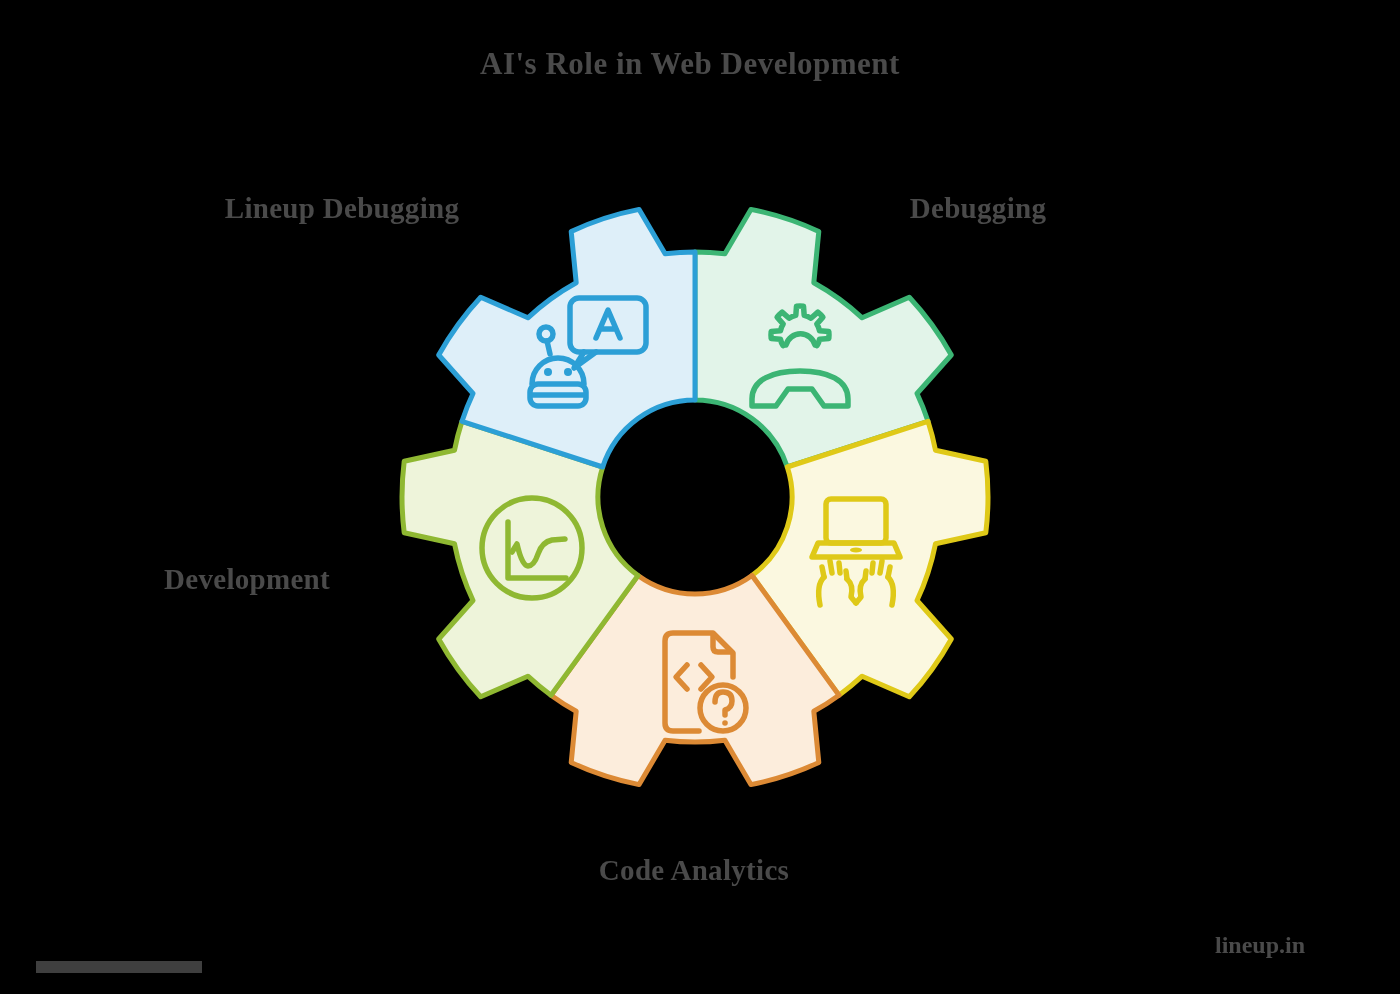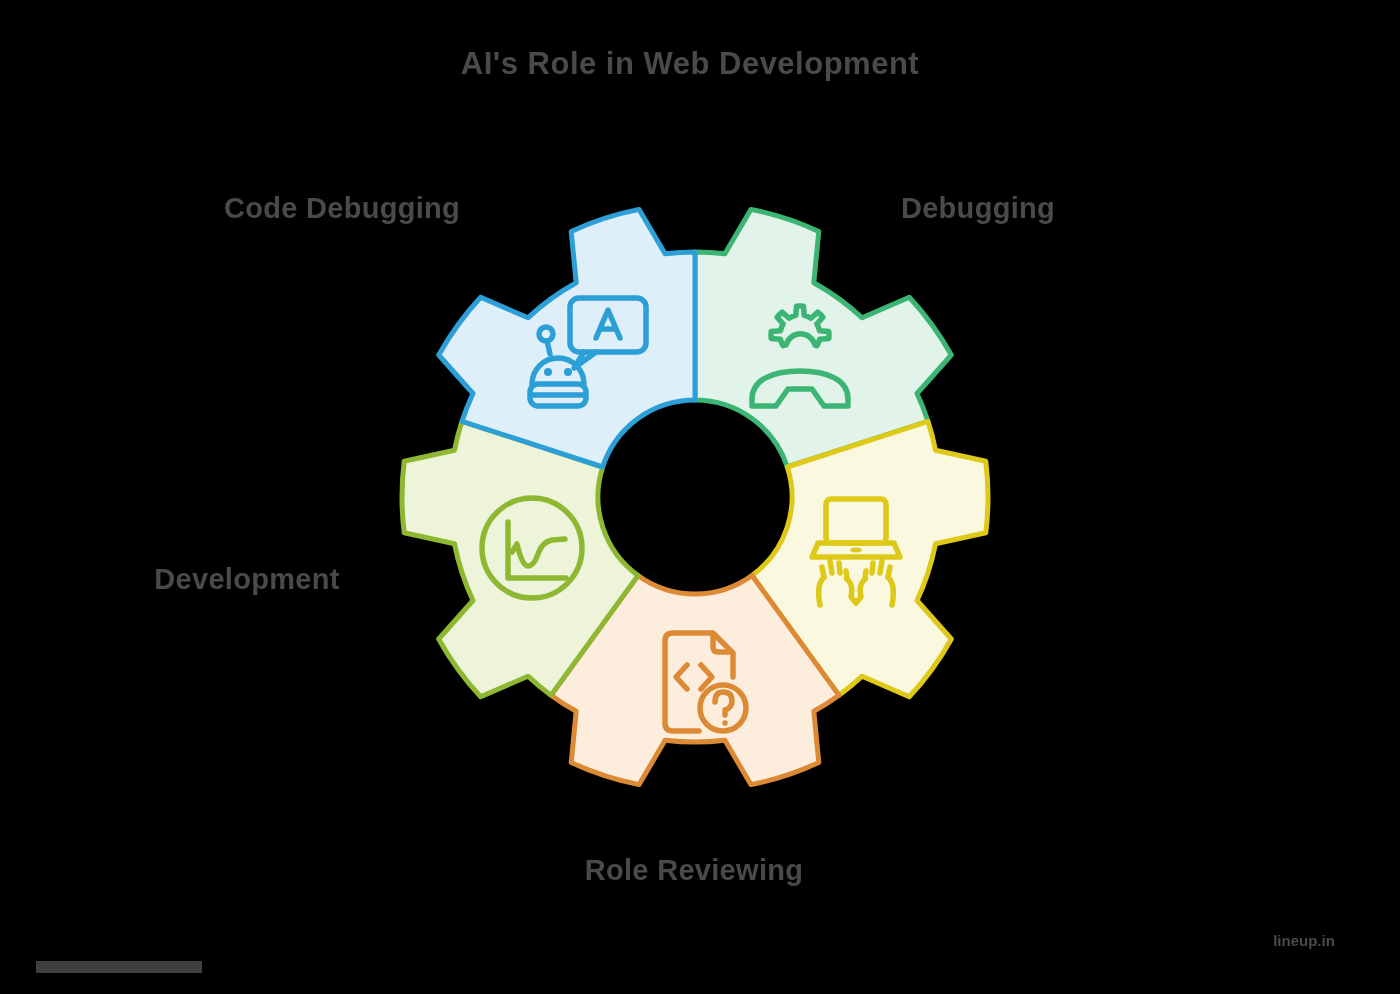--- a/index.html
+++ b/index.html
@@ -1,21 +1,21 @@
 <!DOCTYPE html>
 <html style="--text-color: #4A4A4A;"><head>
 <meta charset="utf-8">
 <style>
   html,body{margin:0;padding:0;}
   body{
     width:1400px;height:994px;position:relative;overflow:hidden;
     background:#000;
     font-family:"Liberation Sans","DejaVu Sans",sans-serif;
   }
-  #stage{position:absolute;inset:0;width:1400px;height:880px;}
+  #stage{position:absolute;inset:0;width:1400px;height:880px;font-family:Liberation Serif, serif;}
   #gear-svg{position:absolute;left:0;top:0;}
   .title{
     position:absolute;left:690px;top:46px;transform:translateX(-50%);
     font-size:31px;font-weight:700;letter-spacing:.5px;white-space:nowrap;
     color:var(--text-color);
   }
   .seg-label{
     position:absolute;transform:translateX(-50%);
     font-size:29px;font-weight:700;letter-spacing:.3px;white-space:nowrap;
     color:var(--text-color);text-align:center;
@@ -29,22 +29,22 @@
   .logo{
     position:absolute;left:36px;top:903px;
     font-size:41px;font-weight:800;letter-spacing:.5px;
     color:var(--text-color);
   }
   .logo-bar{
     position:absolute;left:36px;top:961px;width:166px;height:12px;
     background:var(--text-color);opacity:.85;
   }
   .website{
-    position:absolute;left:1304px;top:932px;transform:translateX(-50%);
-    font-size:15px;font-weight:700;color:var(--text-color);
+    position:absolute;left:1260px;top:932px;transform:translateX(-50%);
+    font-size:24px;font-weight:700;color:var(--text-color);
   }
   svg .icon{fill:none;stroke-width:5.5;stroke-linecap:round;stroke-linejoin:round;}
 </style>
 </head>
 <body style="background: rgb(0, 0, 0);">
 
 <div id="stage">
 
   <svg id="gear-svg" width="1400" height="994" viewBox="0 0 1400 994">
     <g id="gear-segments">
@@ -95,27 +95,27 @@
       <path d="M4 92 A26 26 0 0 1 56 92"></path>
       <circle class="dot" cx="20" cy="80" r="4" stroke="none" fill="#2C9FD6"></circle>
       <circle class="dot" cx="40" cy="80" r="4" stroke="none" fill="#2C9FD6"></circle>
       <rect x="2" y="92" width="56" height="22" rx="8"></rect>
       <path d="M4 103 H56"></path>
     </g>
   </svg>
 
   <div class="title">AI's Role in Web Development</div>
 
-  <div class="seg-label lbl-smart">Code Debugging</div>
+  <div class="seg-label lbl-smart">Lineup Debugging</div>
 
   <div class="seg-label lbl-chatbots">Debugging</div>
 
 
   <div class="seg-label lbl-predictive two-line">
     <div>Development</div>
   </div>
 
-  <div class="seg-label lbl-codereviewing">Role Reviewing</div>
+  <div class="seg-label lbl-codereviewing">Code Analytics</div>
 
   <div class="logo-bar"></div>
   <div class="website">lineup.in</div>
 
 </div>
 
 </body></html>

